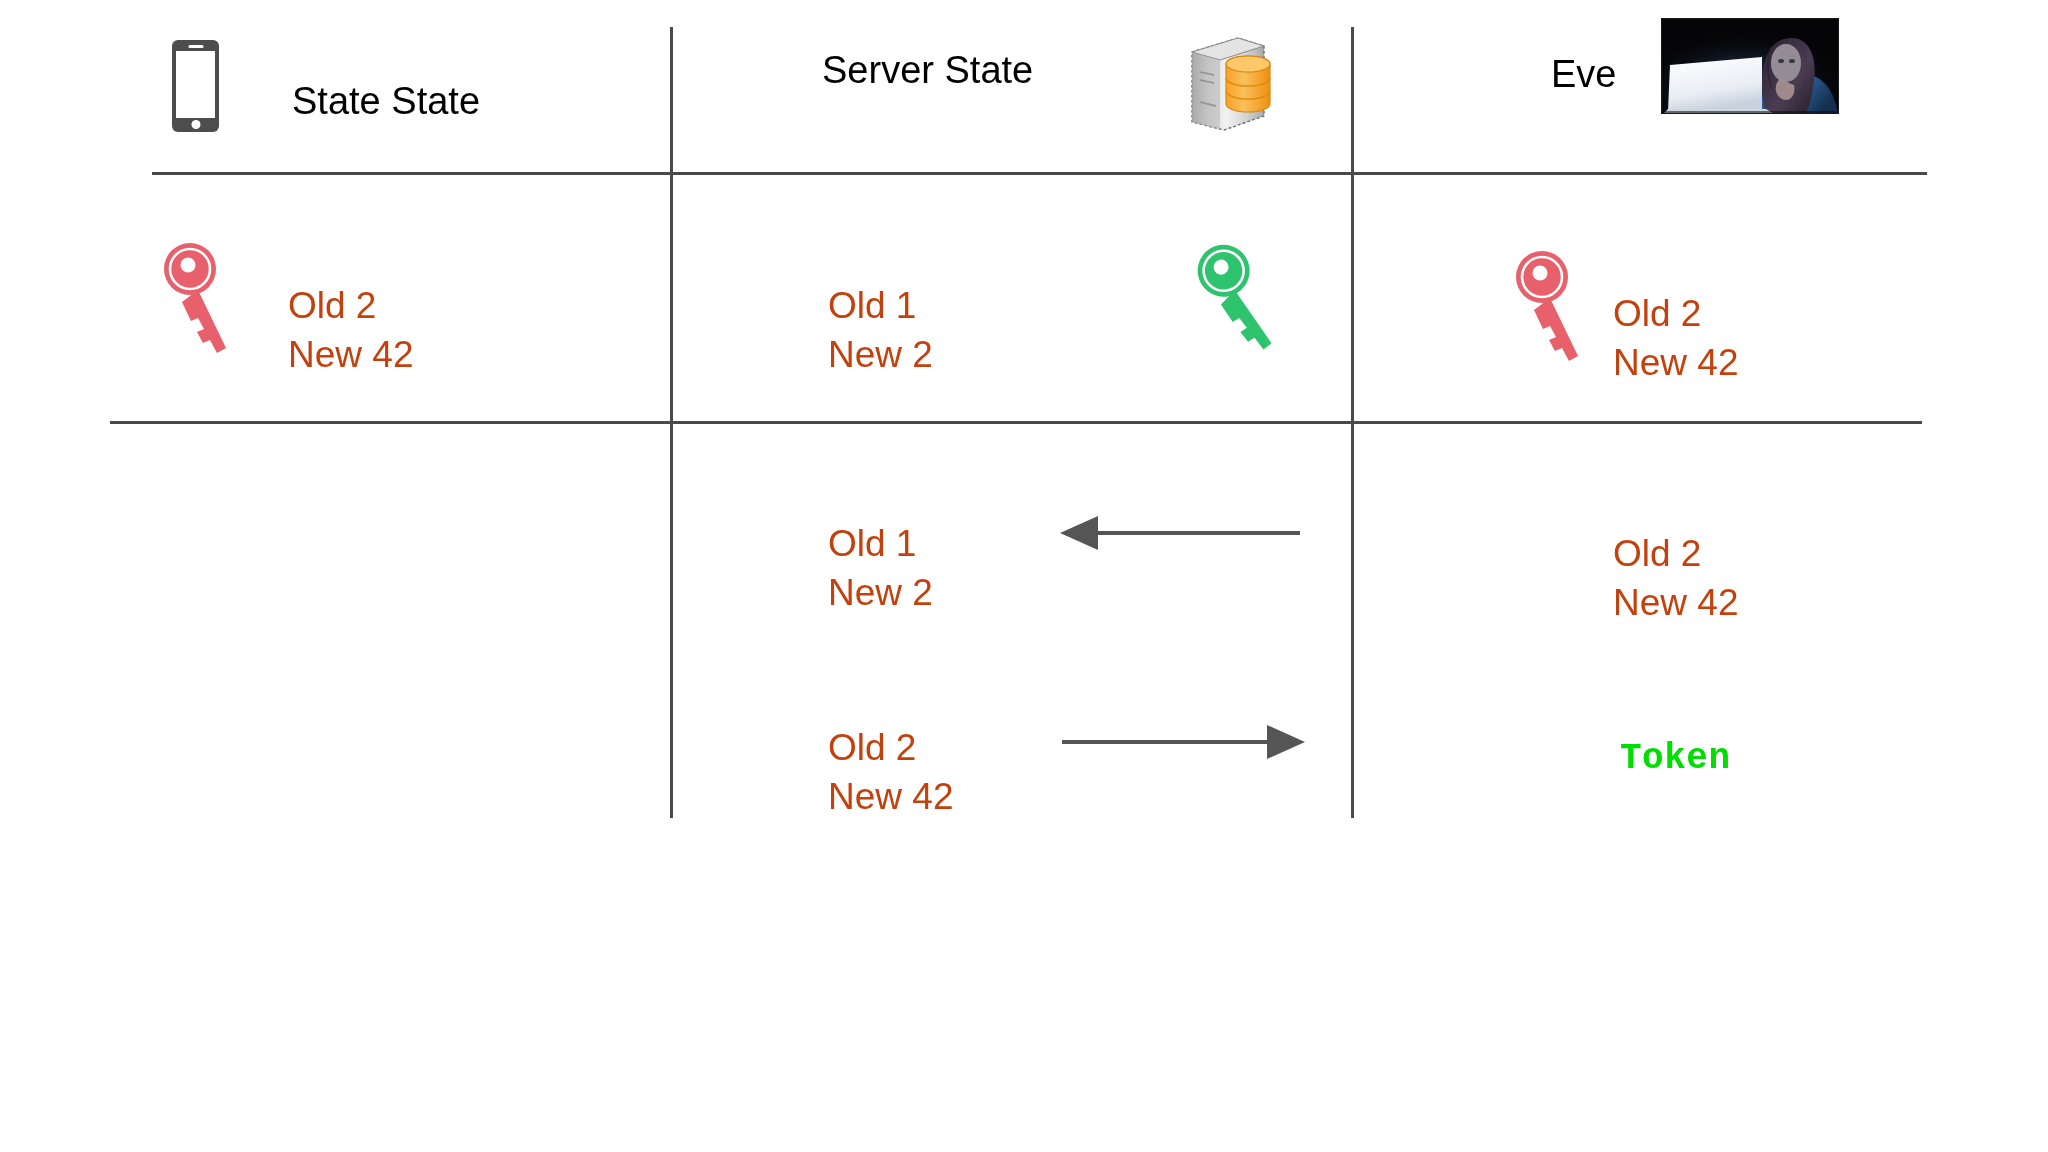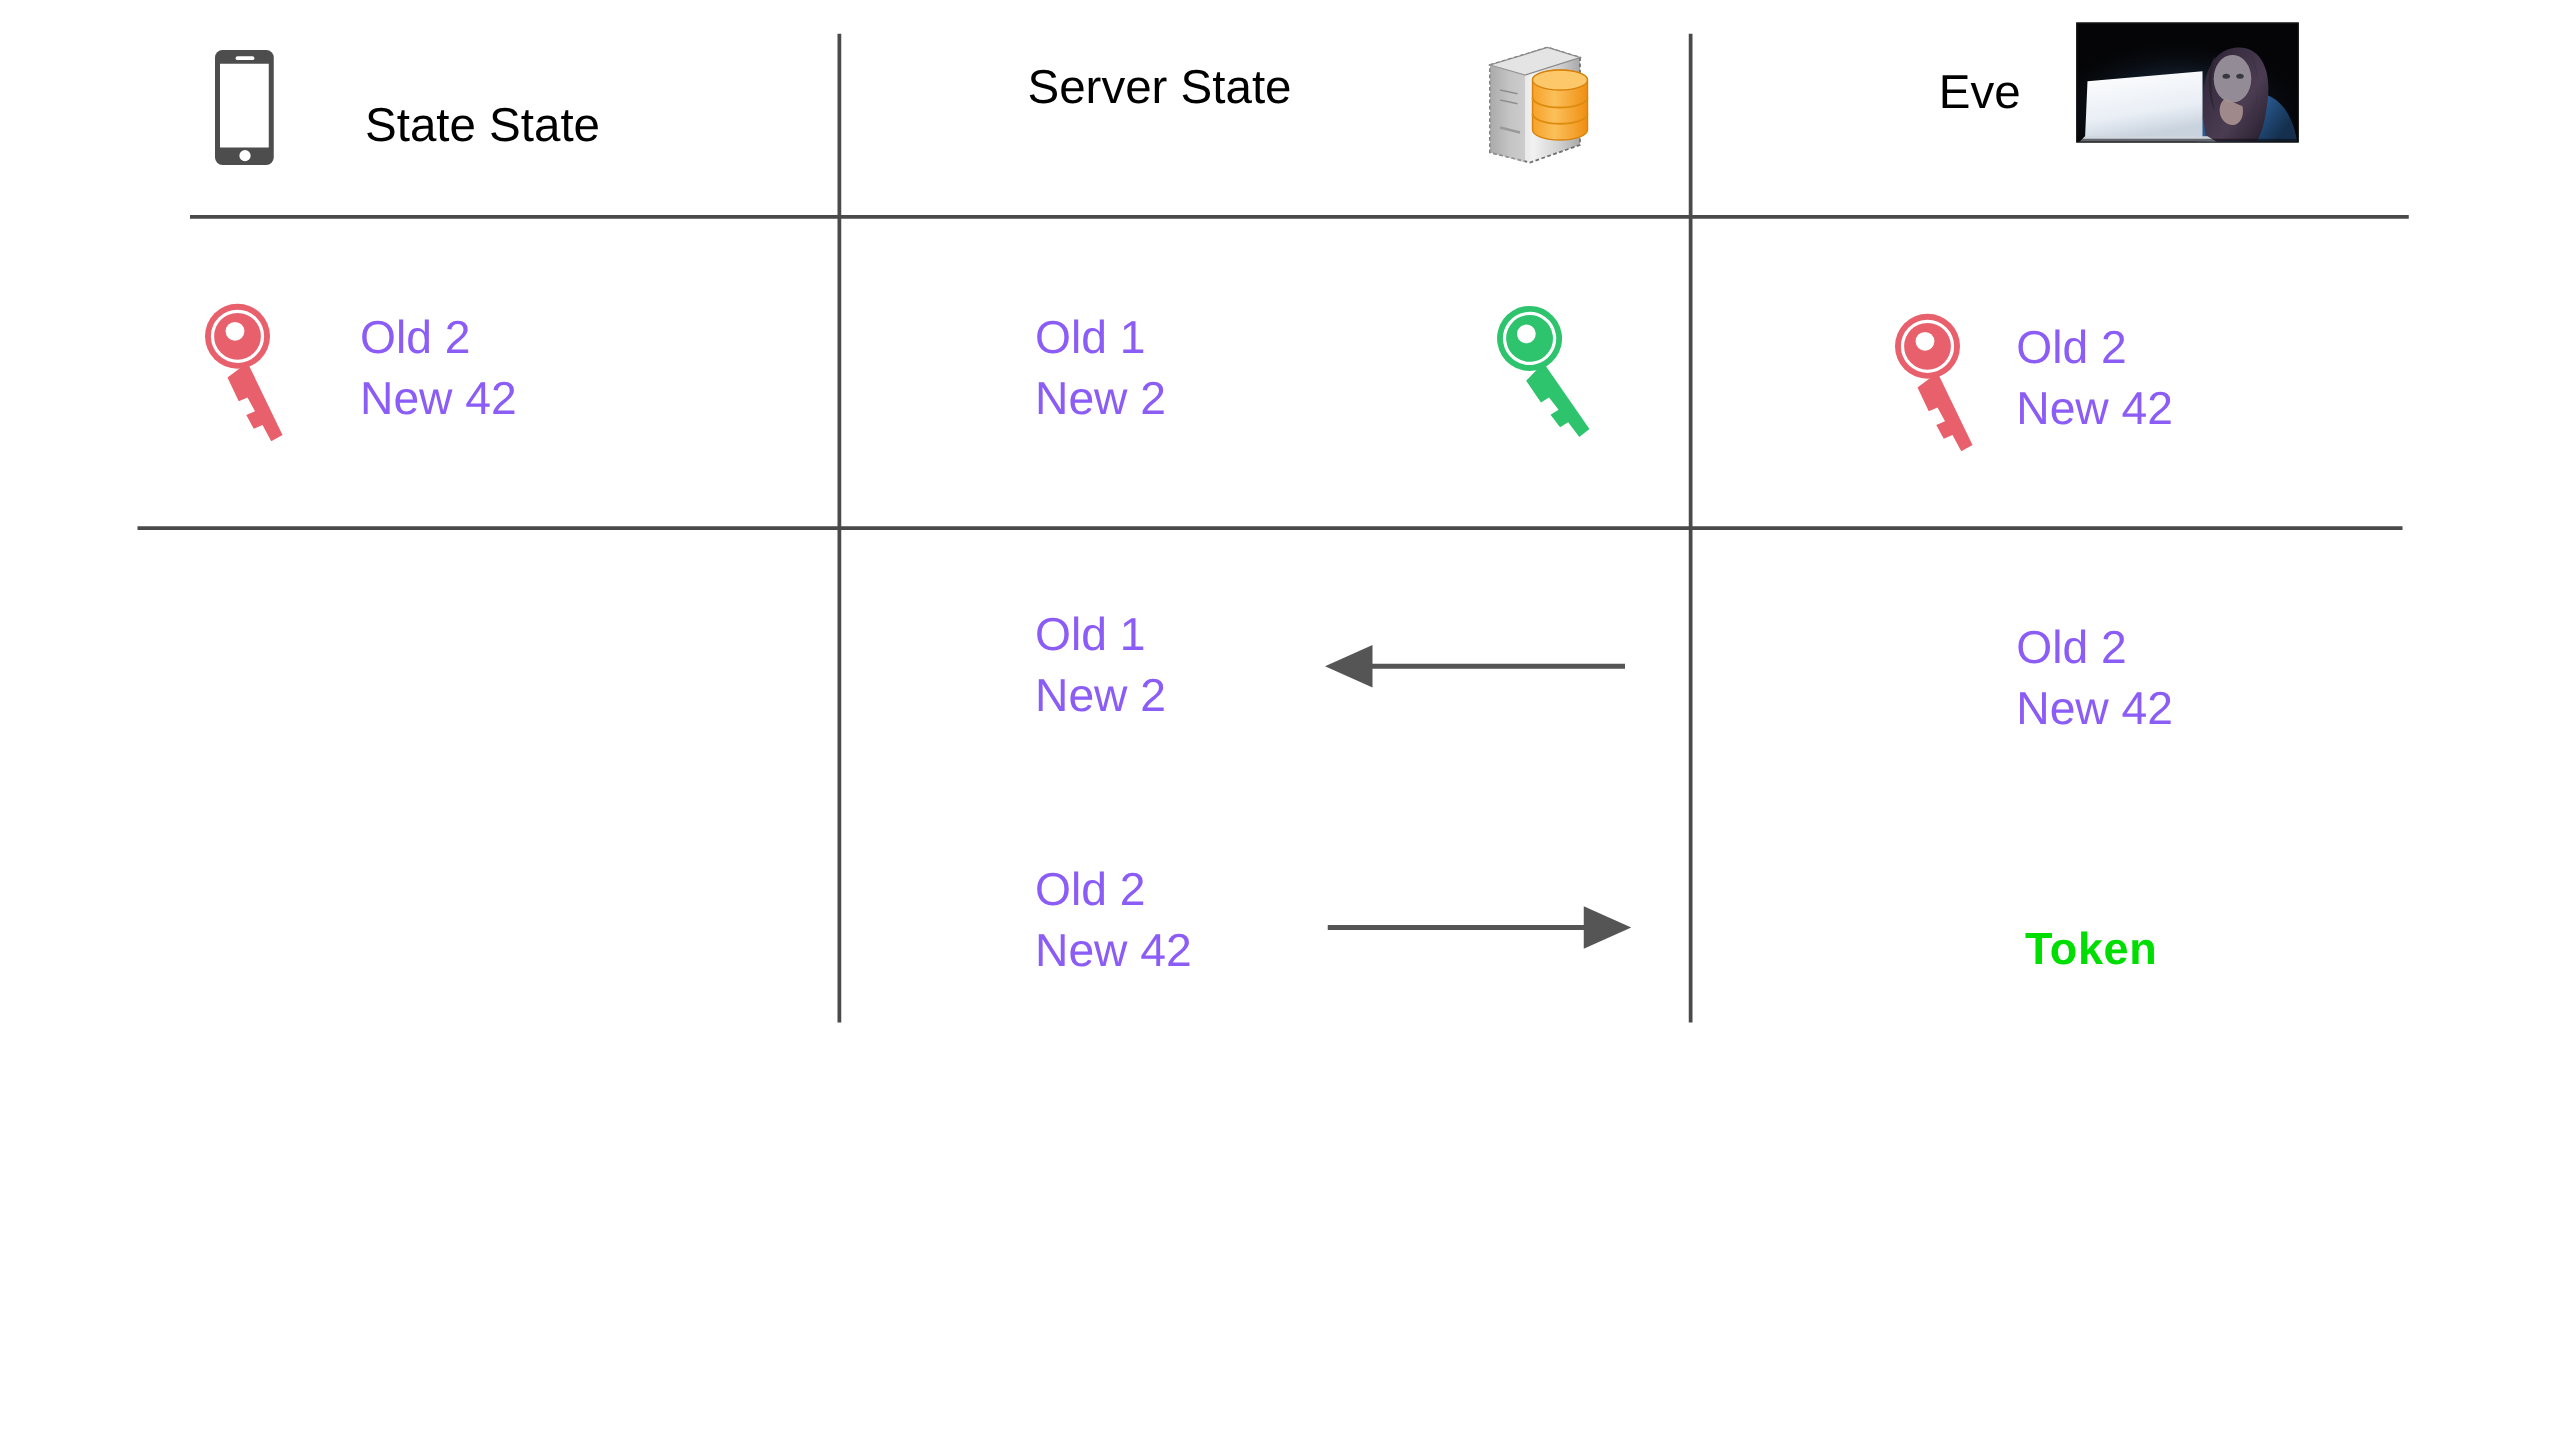--- a/index.html
+++ b/index.html
@@ -38,21 +38,22 @@
     font-size: 38px;
     line-height: 1.0;
     white-space: nowrap;
     color: #000;
   }
   .statebox {
     position: absolute;
     font-size: 37px;
     line-height: 49px;
     white-space: nowrap;
-    color: #8b5cf6;
+    color: #c2410c;
+    margin-top: 36px;
   }
   .token {
     position: absolute;
     font-size: 36px;
     font-weight: bold;
     color: #00dd00;
     white-space: nowrap;
     letter-spacing: 0.5px;
   }
 
@@ -65,21 +66,21 @@
   #client-state-1 { left: 288px;  top: 245px; }
   #server-state-1 { left: 828px;  top: 245px; }
   #eve-state-1    { left: 1613px; top: 253px; }
 
   
   #server-state-2 { left: 828px;  top: 483px; }
   #eve-state-2    { left: 1613px; top: 493px; }
 
   
   #server-state-3 { left: 828px;  top: 687px; }
-  #eve-token      { left: 1620px; top: 738px; }
+  #eve-token      { left: 1620px; top: 738px; font-family: Liberation Mono, monospace; }
 
   
   .phone-icon {
     position: absolute;
     left: 172px;
     top: 40px;
     width: 47px;
     height: 92px;
     background: #4d4d4d;
     border-radius: 6px;

